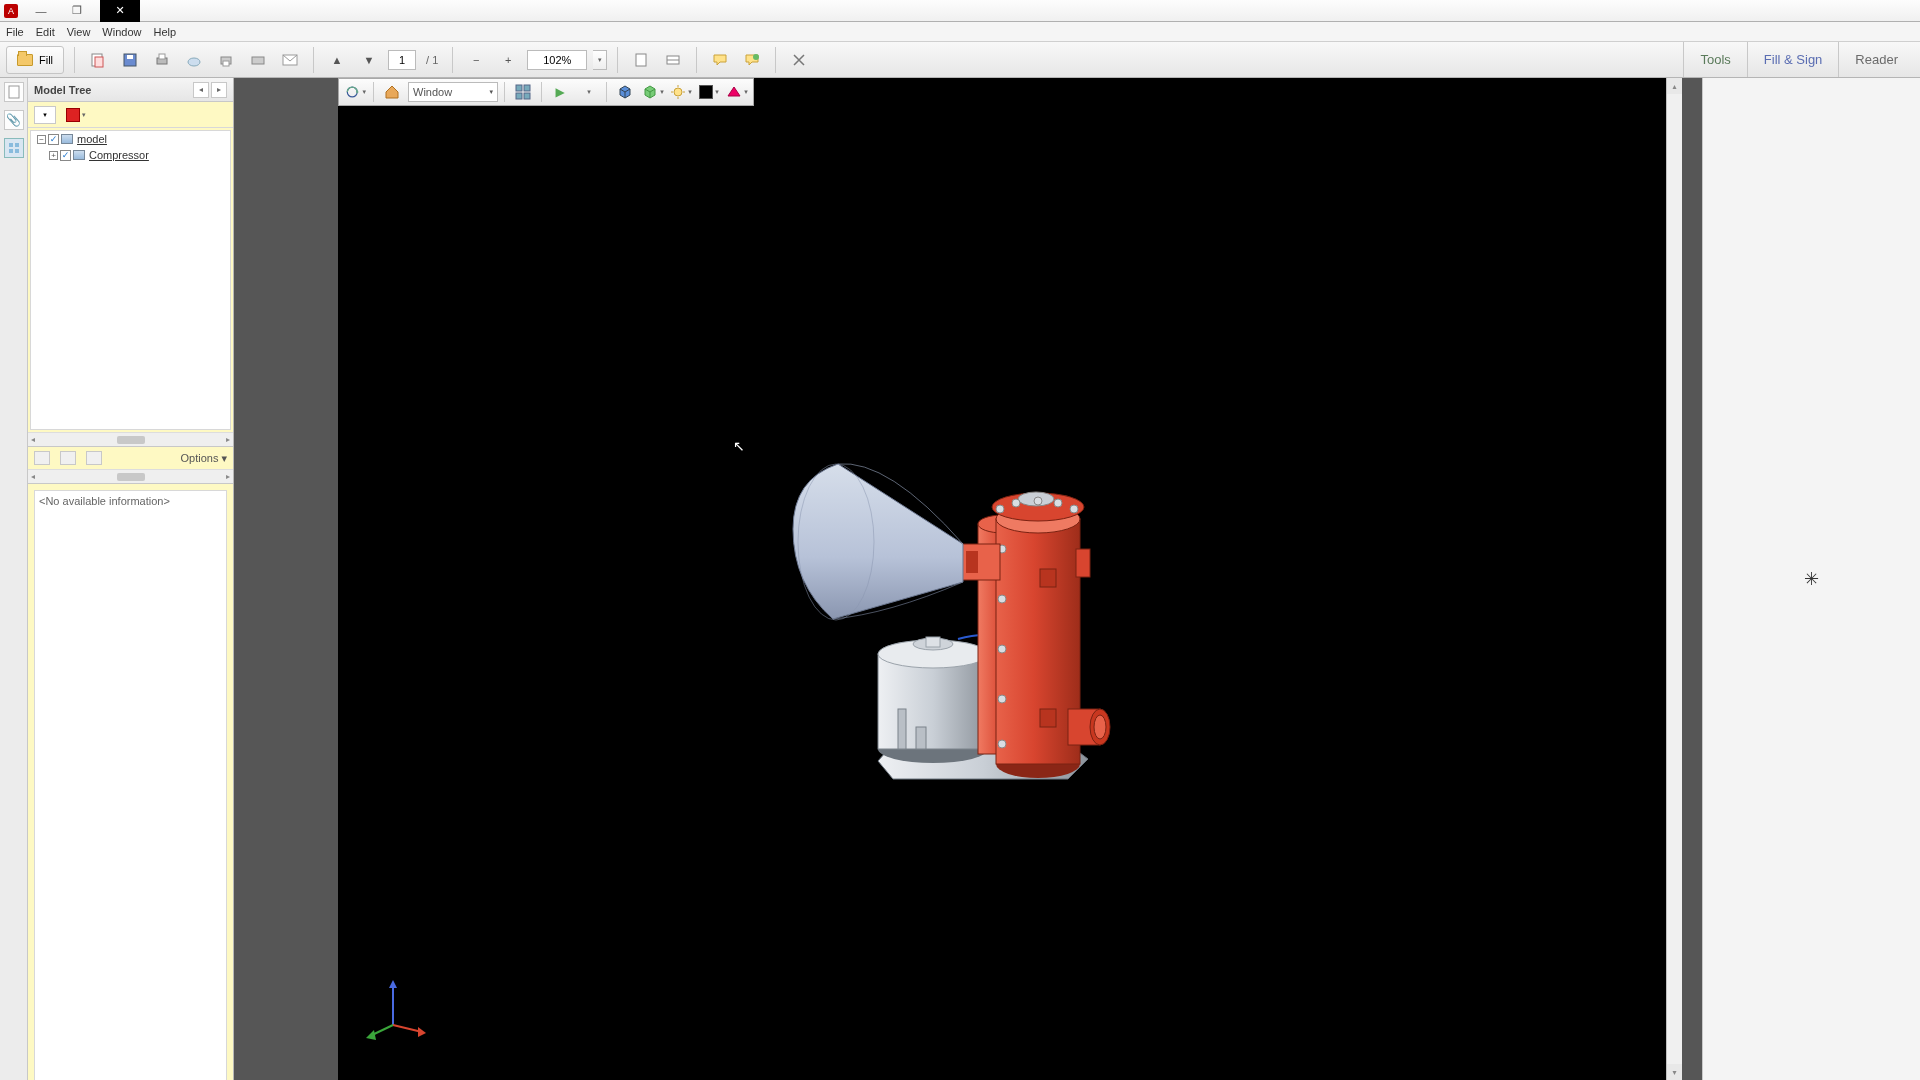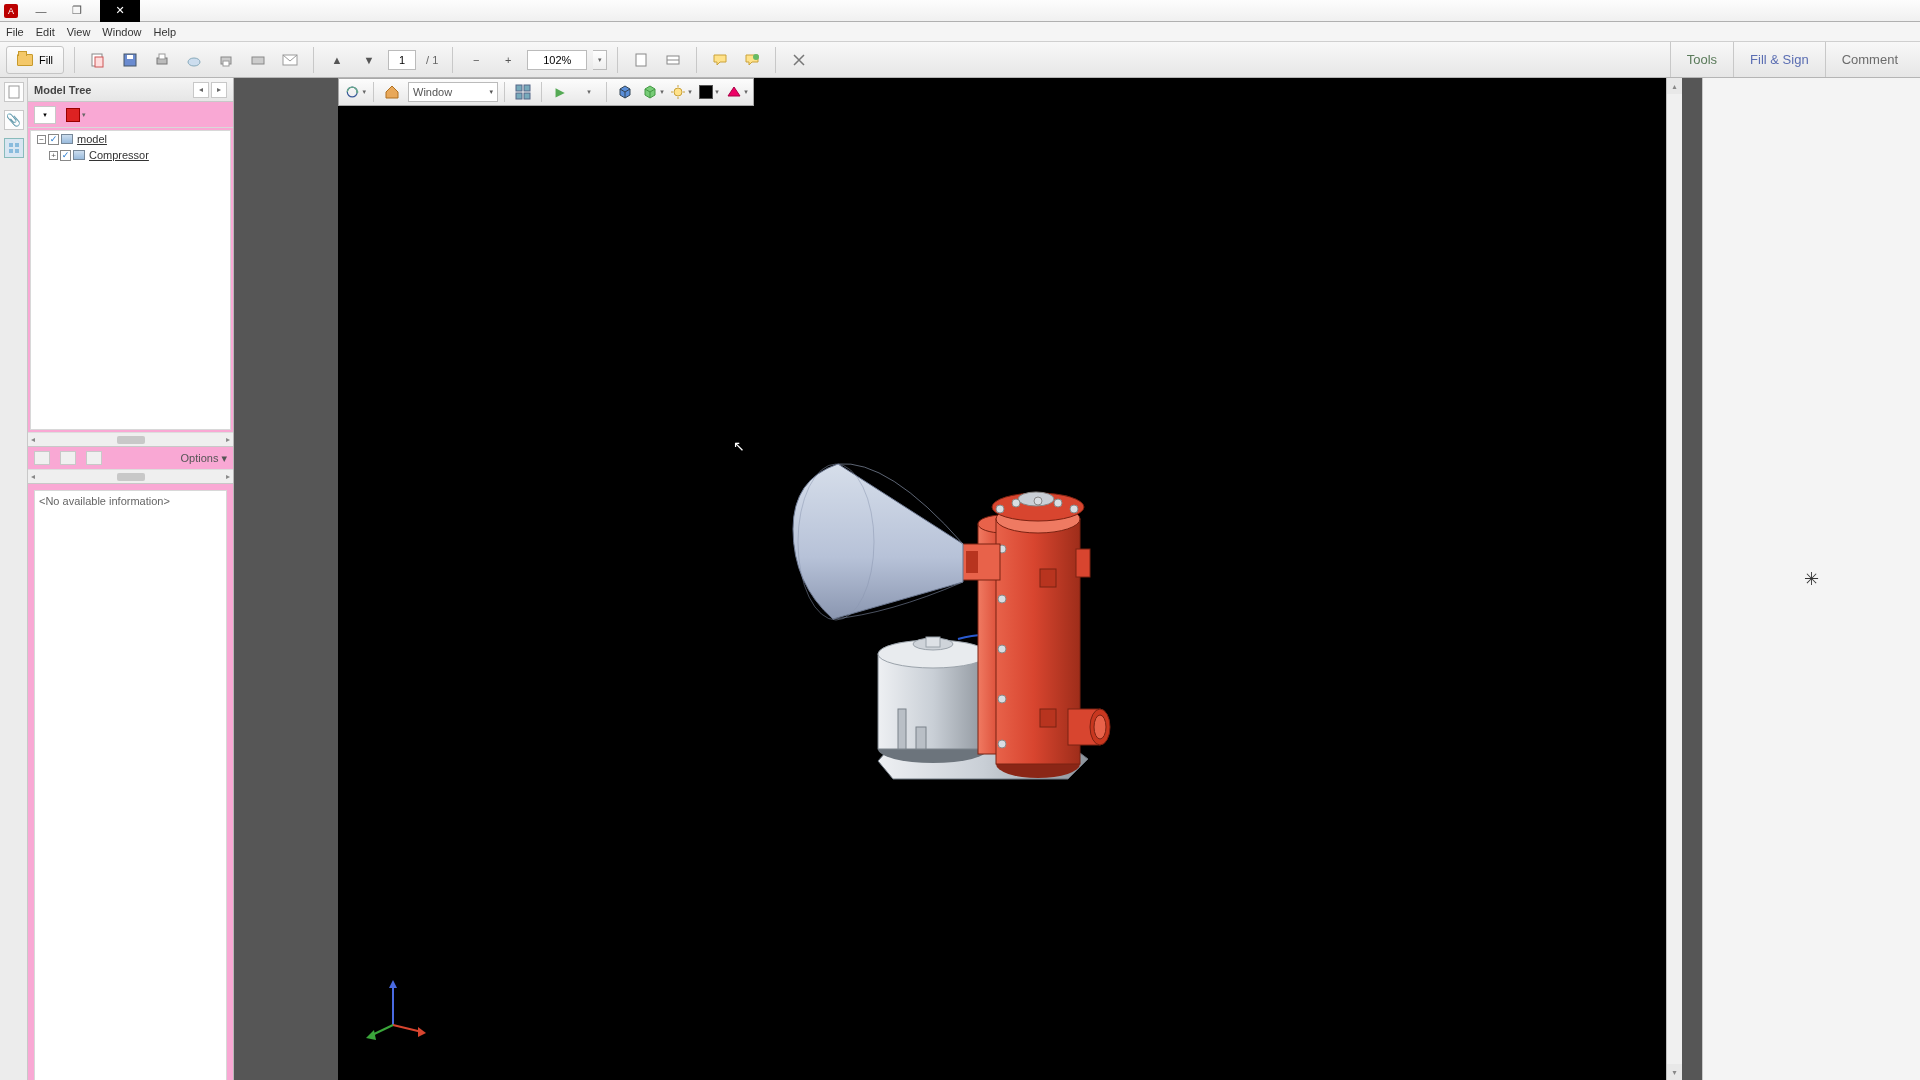--- a/index.html
+++ b/index.html
@@ -35,21 +35,21 @@
 
 
 .body { display:flex; height: calc(1080px - 22px - 20px - 36px); }
 
 
 .leftrail { width: 28px; background:#ececec; border-right:1px solid #c8c8c8; display:flex; flex-direction:column; align-items:center; padding-top:4px; gap:8px;}
 .leftrail .railicon{ width:20px; height:20px; border:1px solid #c8c8c8; background:#fdfdfd; display:flex; align-items:center; justify-content:center; color:#777; font-size:12px;}
 .leftrail .railicon.active{ background:#d8e6f2; border-color:#8bb;}
 
 
-.panel { width: 206px; background:#f9a8d4; border-right:1px solid #b8b8b8; display:flex; flex-direction:column; }
+.panel { width: 206px; background:#fef9c3; border-right:1px solid #b8b8b8; display:flex; flex-direction:column; }
 .panel-head { height:24px; background:linear-gradient(#f5f5f5,#e6e6e6); border-bottom:1px solid #c8c8c8; display:flex; align-items:center; padding:0 6px;}
 .panel-head .title { flex:1; font-weight:bold; color:#444;}
 .panel-head .chev{ width:16px; height:16px; border:1px solid #c8c8c8; background:#fff; display:flex; align-items:center; justify-content:center; font-size:8px; color:#666; margin-left:2px;}
 .panel-tools { height:26px; border-bottom:1px solid #d8d8d8; display:flex; align-items:center; padding:0 6px; gap:10px;}
 .panel-tools .dd{ width:22px; height:18px; border:1px solid #c8c8c8; background:#fff; display:flex; align-items:center; justify-content:center; font-size:7px;}
 .panel-tools .swatch{ width:14px; height:14px; background:#d22; border:1px solid #900;}
 .tree { flex:0 0 300px; background:#fff; border:1px solid #d8d8d8; margin:2px; overflow:auto; position:relative;}
 .tree-row { display:flex; align-items:center; height:16px; padding-left:6px; gap:2px;}
 .tree-row.indent1{ padding-left:18px;}
 .tree-exp{ width:9px; height:9px; border:1px solid #888; background:#fff; display:flex; align-items:center; justify-content:center; font-size:8px; line-height:7px; color:#555;}
@@ -206,21 +206,21 @@
   <div class="sep"></div>
   <div class="tbtn">
       <svg width="16" height="16">
         <path d="M3 3l5 5-5 5M13 3l-5 5 5 5" fill="none" stroke="#777" stroke-width="1.5"></path>
       </svg>
     </div>
 
   <div class="toolbar-right">
     <div class="tab tools">Tools</div>
     <div class="tab fillsign">Fill &amp; Sign</div>
-    <div class="tab comment">Comment</div>
+    <div class="tab comment">Reader</div>
   </div>
 </div>
 
 <div class="body">
 
   <div class="leftrail">
     <div class="railicon">
         <svg width="12" height="14">
           <rect x="1" y="1" width="10" height="12" fill="#fff" stroke="#999"></rect>
         </svg>

